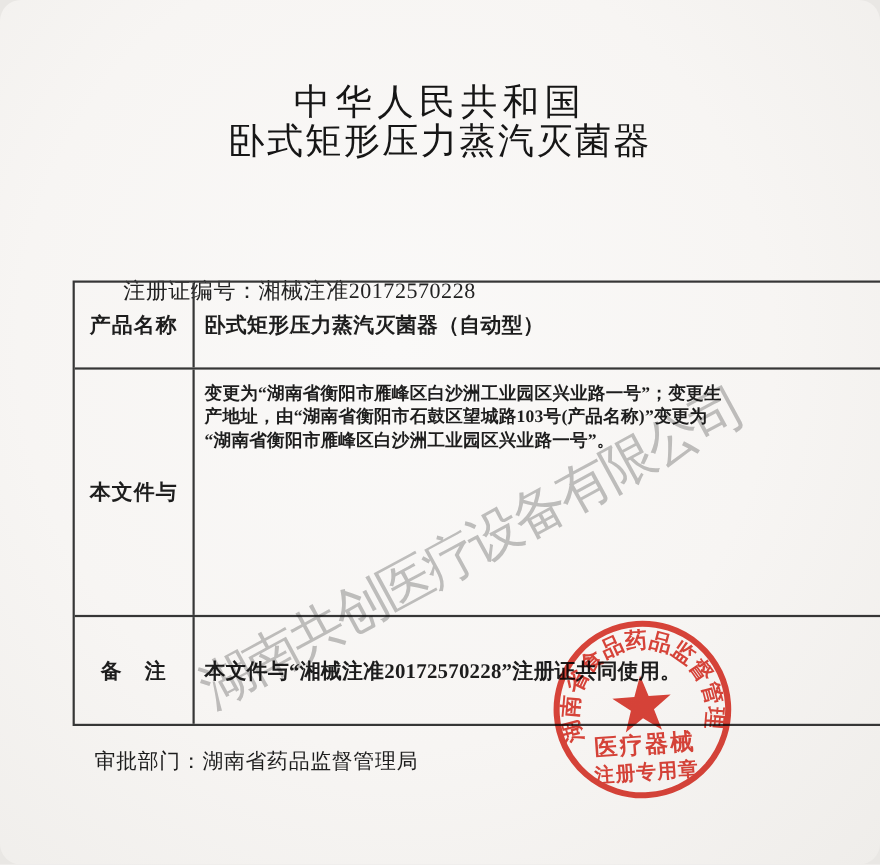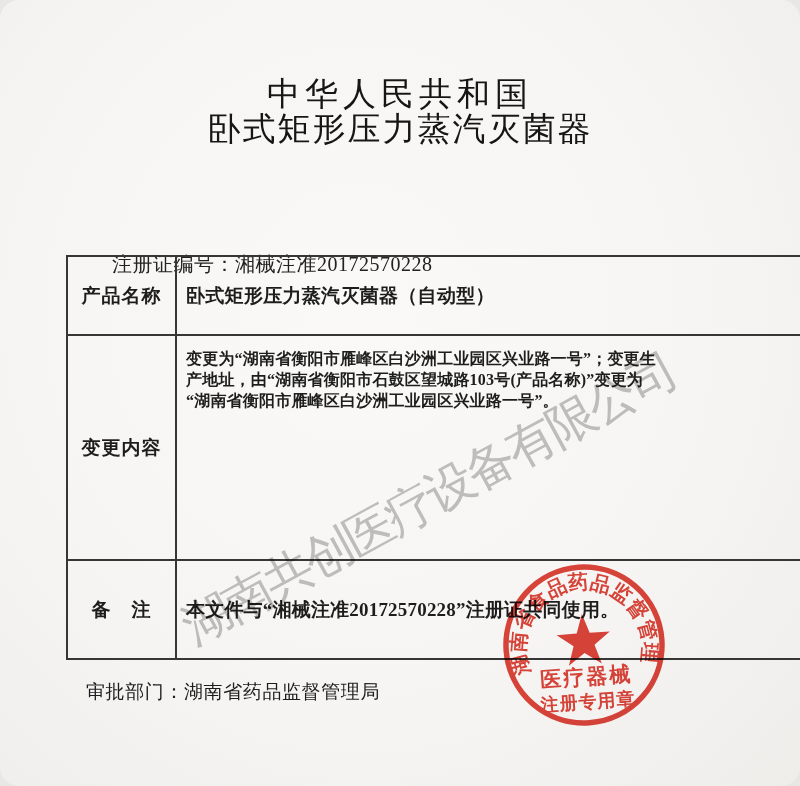--- a/index.html
+++ b/index.html
@@ -81,21 +81,21 @@
   <div class="regline">注册证编号：湘械注准20172570228</div>
 
   <div class="reg-table">
     <div class="t-row t-row-1">
       <div class="t-label">产品名称</div>
       <div class="t-content v-center">
         <span class="row1-text">卧式矩形压力蒸汽灭菌器（自动型）</span>
       </div>
     </div>
     <div class="t-row t-row-2">
-      <div class="t-label">变更内容</div>
+      <div class="t-label">本文件与</div>
       <div class="t-content row2-lines">
         <div class="cline">变更为“湖南省衡阳市雁峰区白沙洲工业园区兴业路一号”；变更生</div>
         <div class="cline">产地址，由“湖南省衡阳市石鼓区望城路103号(产品名称)”变更为</div>
         <div class="cline">“湖南省衡阳市雁峰区白沙洲工业园区兴业路一号”。</div>
       </div>
     </div>
     <div class="t-row t-row-3">
       <div class="t-label">备　注</div>
       <div class="t-content v-center">
         <span class="row3-text">本文件与“湘械注准20172570228”注册证共同使用。</span>

